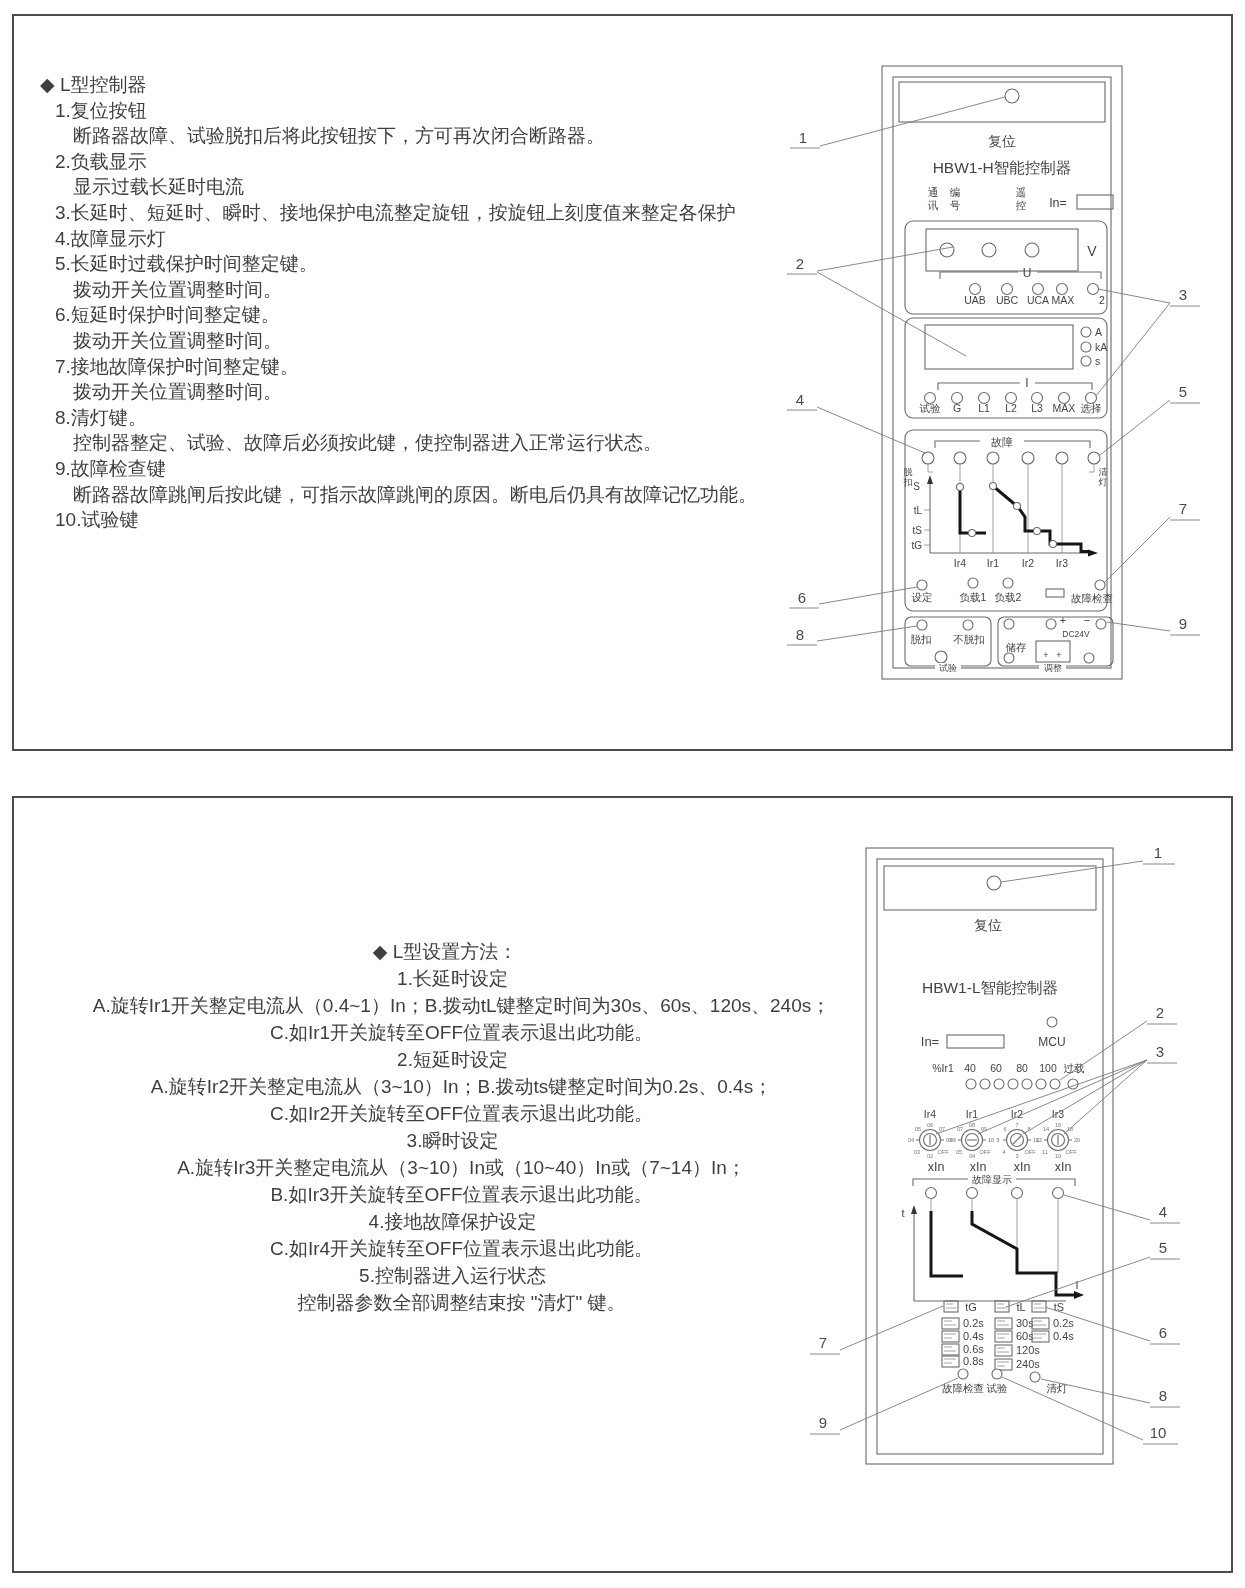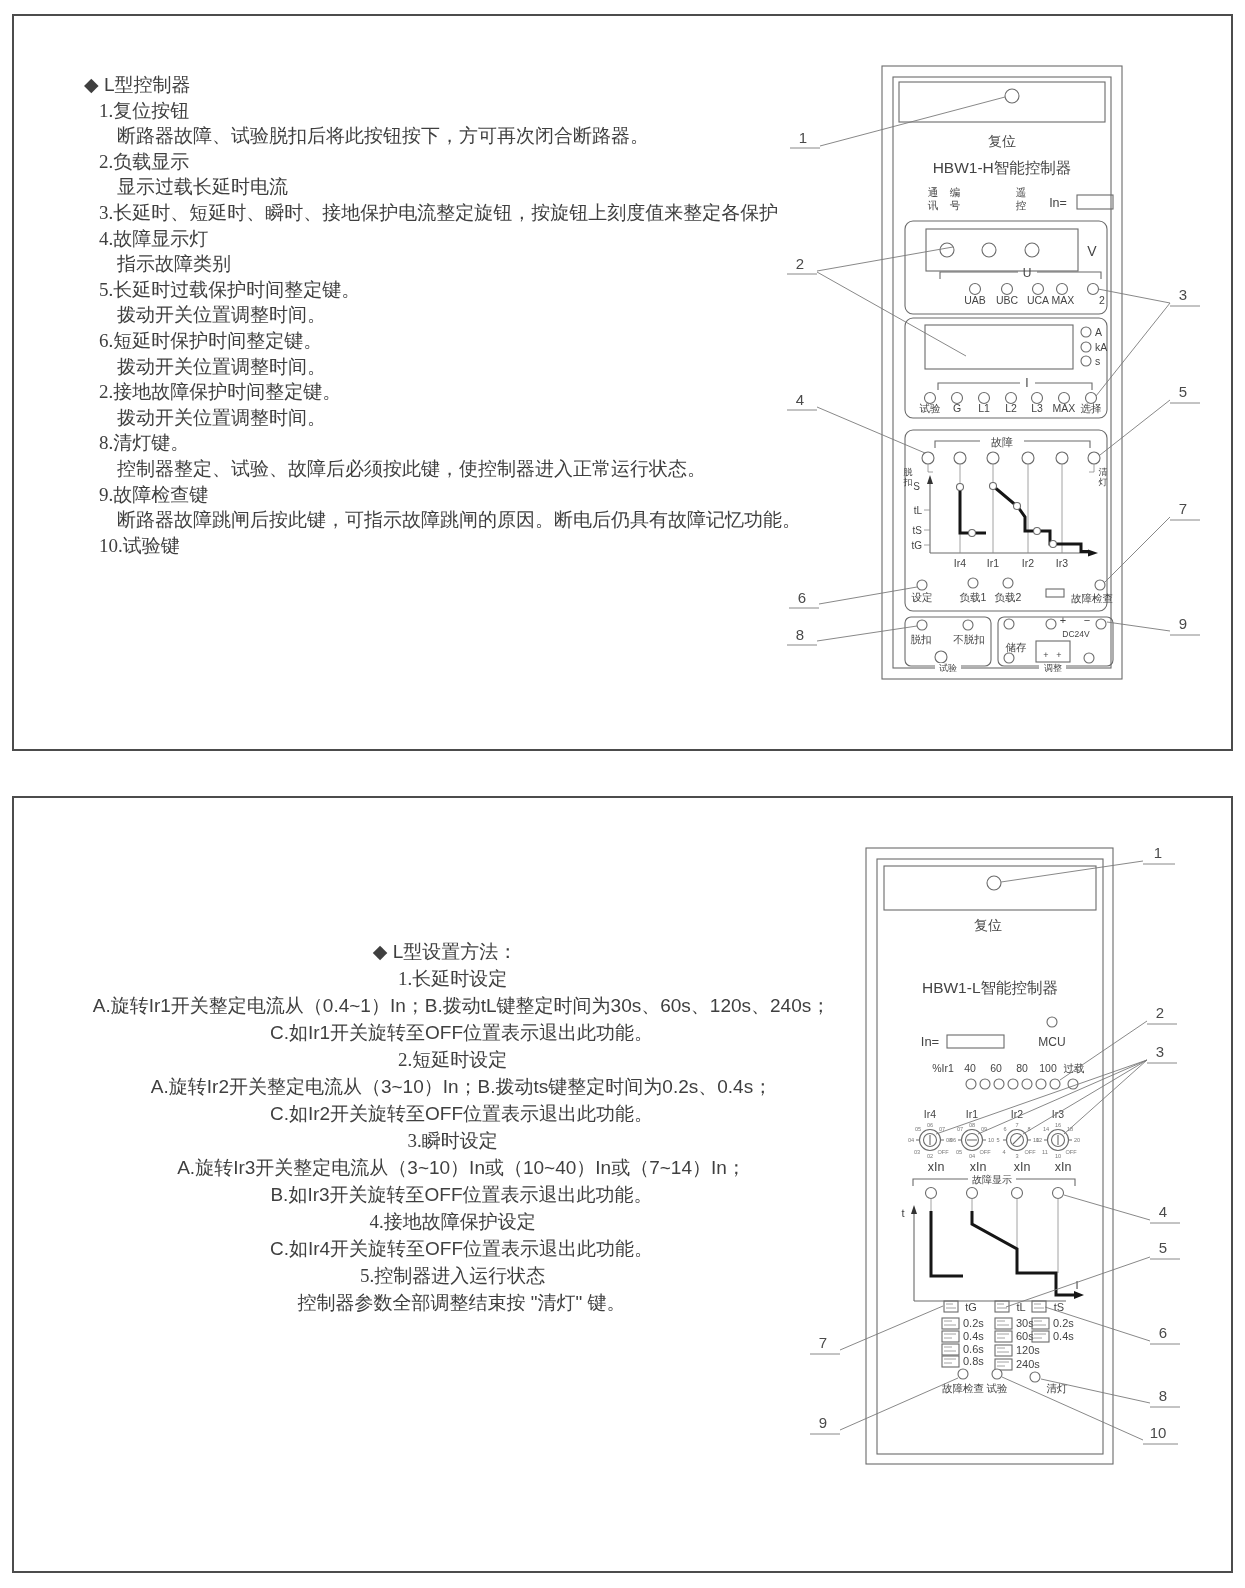--- a/index.html
+++ b/index.html
@@ -2,25 +2,25 @@
 <html><head>
 <meta charset="utf-8">
 <style>
   html,body{margin:0;padding:0;background:#e8e8e8;}
   #page{position:relative;width:1245px;height:1588px;background:#ffffff;
         font-family:"Liberation Sans","DejaVu Sans",sans-serif;color:#3d3d3d;overflow:hidden;}
   .frame{position:absolute;border:2px solid #4c4c4c;background:#fff;}
   #frame1{left:12px;top:14px;width:1217px;height:733px;}
   #frame2{left:12px;top:796px;width:1217px;height:773px;}
   .textblock{position:absolute;font-size:19px;color:#3f3f3f;z-index:3;}
-  #tb1{left:40px;top:72px;width:760px;line-height:25.6px;margin-left:44px;}
+  #tb1{left:40px;top:72px;width:760px;line-height:25.6px;}
   #tb2{left:40px;top:938px;width:810px;line-height:27px;text-align:center;}
   .line{white-space:pre;}
   .line.title{margin-left:0;}
-  .line.head{margin-left:15px;font-family:Liberation Serif, serif;}
+  .line.head{margin-left:15px;}
   .line.body{margin-left:33px;}
   svg{position:absolute;left:0;z-index:2;font-family:"Liberation Sans","DejaVu Sans",sans-serif;}
   #svg1{top:0;}
   #svg2{top:790px;}
   svg text{fill:#444;}
   .ln{stroke:#6b6b6b;stroke-width:1.1;fill:none;}
   .thin{stroke:#8a8a8a;stroke-width:0.8;fill:none;}
   .thick{stroke:#161616;stroke-width:3;fill:none;}
   .lead{stroke:#7a7a7a;stroke-width:0.9;fill:none;}
   .hole{stroke:#6b6b6b;stroke-width:1.1;fill:#ffffff;}
@@ -39,26 +39,25 @@
 
   <div id="tb1" class="textblock">
 
   <div class="line title"><span>◆ L型控制器</span></div>
       <div class="line head"><span>1.复位按钮</span></div>
       <div class="line body"><span>断路器故障、试验脱扣后将此按钮按下，方可再次闭合断路器。</span></div>
       <div class="line head"><span>2.负载显示</span></div>
       <div class="line body"><span>显示过载长延时电流</span></div>
       <div class="line head"><span>3.长延时、短延时、瞬时、接地保护电流整定旋钮，按旋钮上刻度值来整定各保护</span></div>
       <div class="line head"><span>4.故障显示灯</span></div>
-      <div class="line body"><span>指示故障类别</span></div>
       <div class="line head"><span>5.长延时过载保护时间整定键。</span></div>
       <div class="line body"><span>拨动开关位置调整时间。</span></div>
       <div class="line head"><span>6.短延时保护时间整定键。</span></div>
       <div class="line body"><span>拨动开关位置调整时间。</span></div>
-      <div class="line head"><span>2.接地故障保护时间整定键。</span></div>
+      <div class="line head"><span>7.接地故障保护时间整定键。</span></div>
       <div class="line body"><span>拨动开关位置调整时间。</span></div>
       <div class="line head"><span>8.清灯键。</span></div>
       <div class="line body"><span>控制器整定、试验、故障后必须按此键，使控制器进入正常运行状态。</span></div>
       <div class="line head"><span>9.故障检查键</span></div>
       <div class="line body"><span>断路器故障跳闸后按此键，可指示故障跳闸的原因。断电后仍具有故障记忆功能。</span></div>
       <div class="line head"><span>10.试验键</span></div>
     </div>
 
   <div id="tb2" class="textblock">
 

